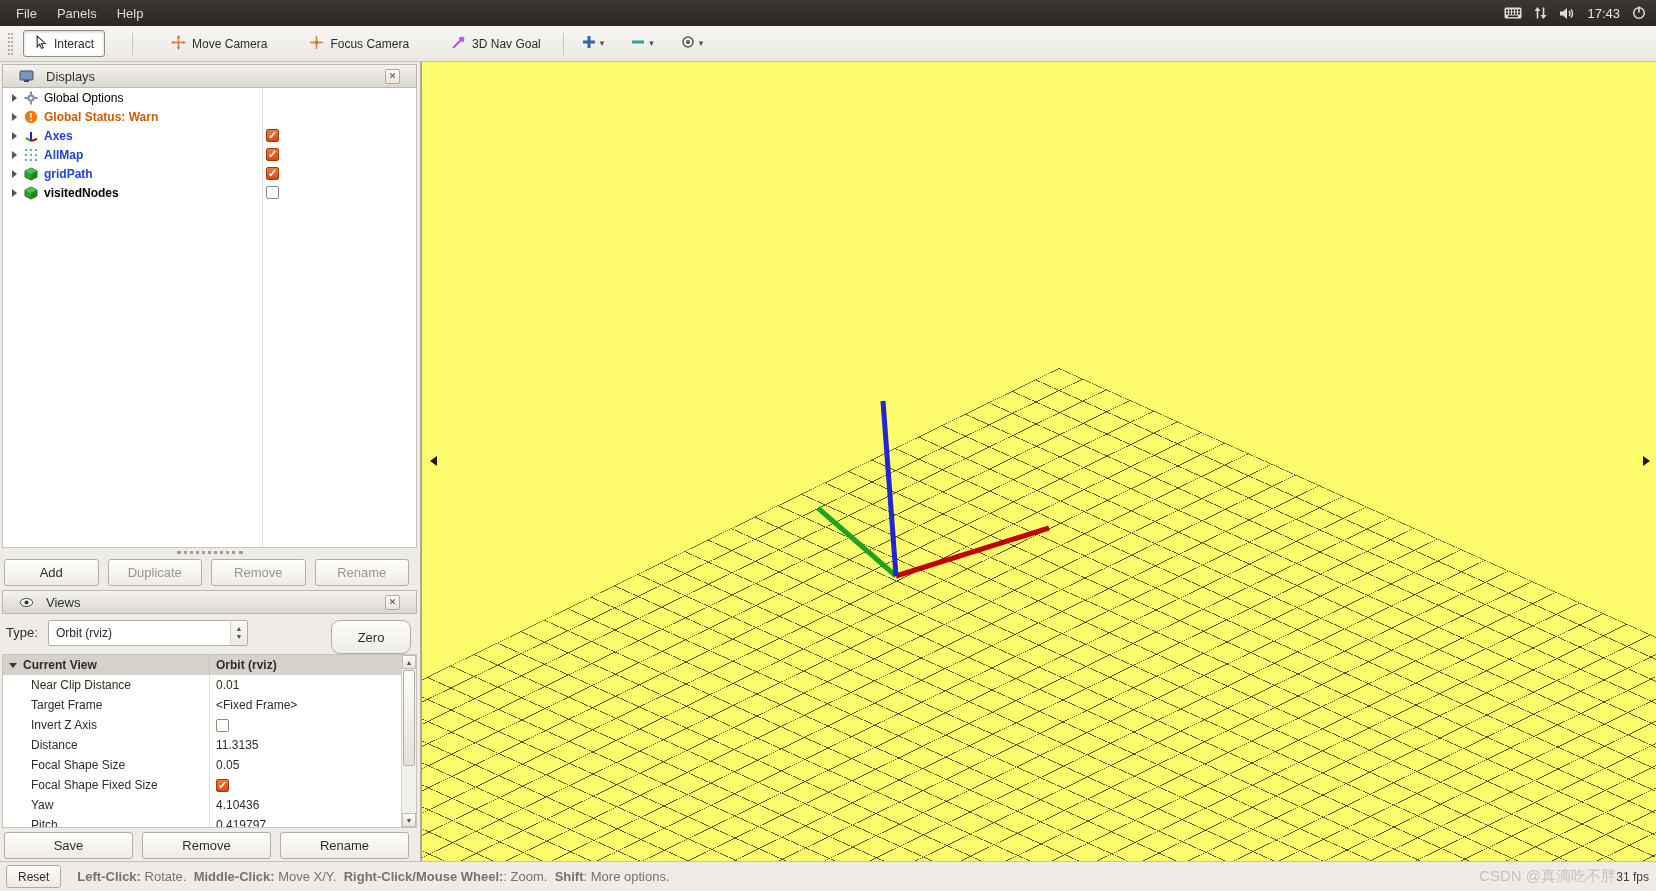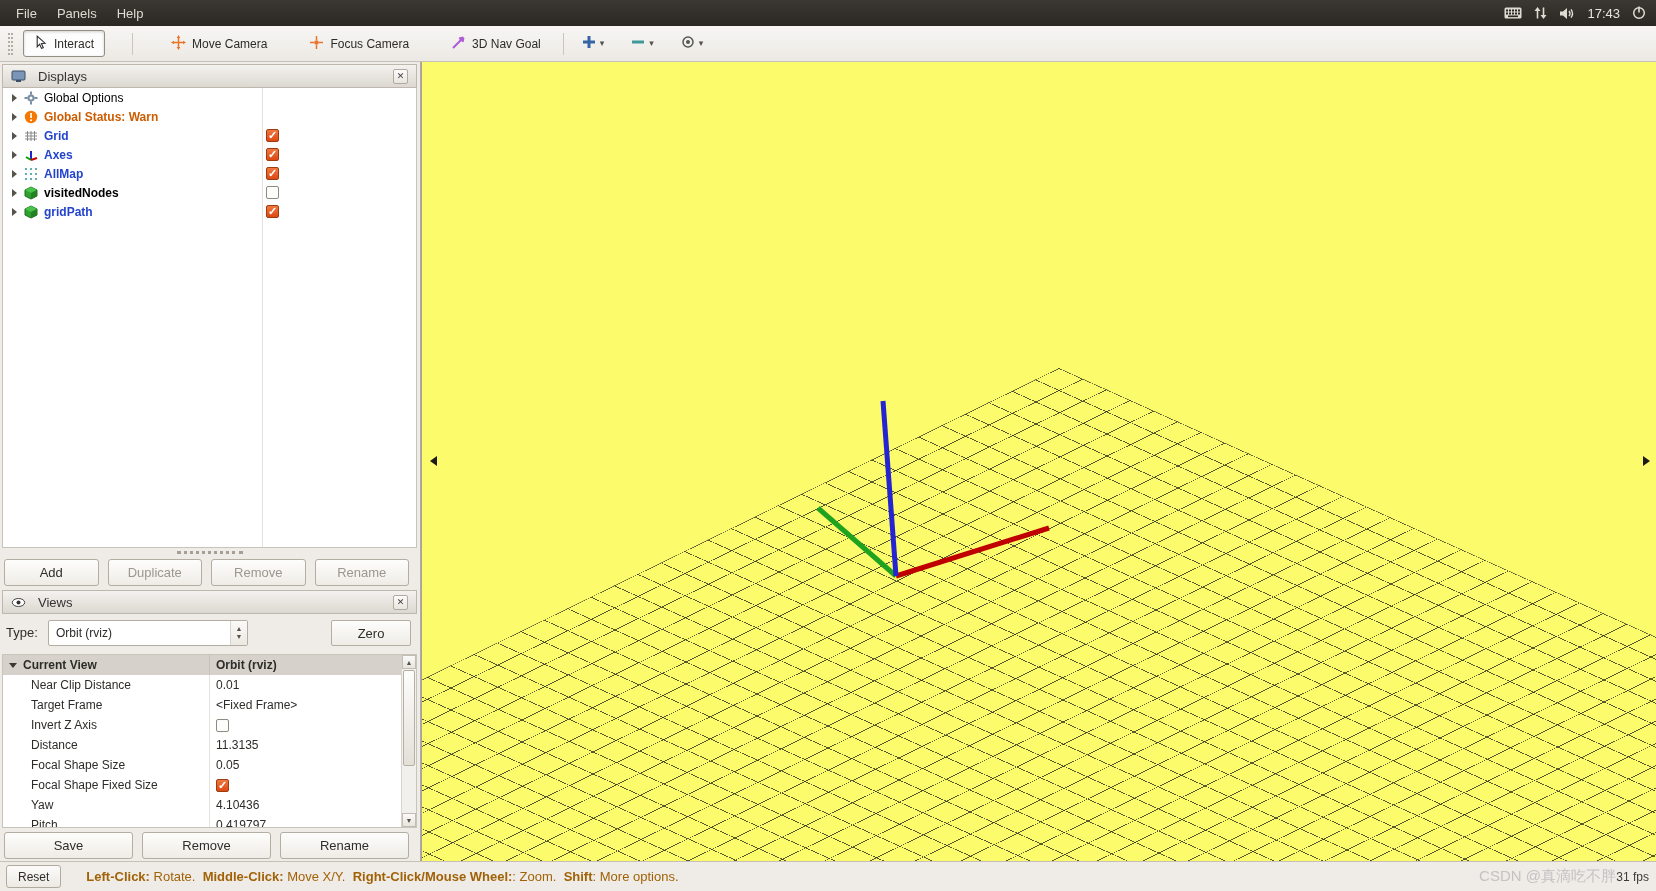--- a/index.html
+++ b/index.html
@@ -22,21 +22,21 @@
   .tool-sep{width:1px;height:22px;background:#CBC6BD;margin:0 7px}
   .tool-btn{display:flex;align-items:center;gap:6px;height:27px;padding:0 10px;font-size:12px;color:#2E2C29;
     border:1px solid transparent;border-radius:3px;background:transparent;font-family:inherit}
   .tool-btn.active{background:#FDFDFD;border:1px solid #938D82;box-shadow:inset 0 1px 3px rgba(0,0,0,.18)}
   .icon-tool{display:flex;align-items:center;gap:3px;padding:2px 5px;border:1px solid transparent;border-radius:3px;background:transparent}
   .dd{font-size:9px;color:#55524C;line-height:1}
 
   
   .left-area{position:absolute;top:62px;left:0;width:421px;bottom:30px;background:#EFECE8;border-right:1px solid #AFA99F}
   .panel-header{position:absolute;left:2px;right:3px;height:24px;background:linear-gradient(#F4F2EF,#DCD8D1);
-    border:1px solid #BDB7AE;display:flex;align-items:center;gap:6px;padding:0 8px;font-size:13px;color:#333}
+    border:1px solid #BDB7AE;display:flex;align-items:center;gap:6px;padding:0 16px;font-size:13px;color:#333}
   .panel-title{flex:1}
   .close-btn{width:15px;height:15px;border:1px solid #B1AB9F;border-radius:2px;background:linear-gradient(#FCFBFA,#E9E5DE);
     font-size:9px;color:#444;display:flex;align-items:center;justify-content:center;line-height:1}
   .displays-header{top:2px}
   .displays-body{position:absolute;top:26px;left:2px;right:3px;height:460px;background:#FFF;border:1px solid #C9C4BB;border-top:none;overflow:hidden}
   .displays-body::before{content:'';position:absolute;left:259px;top:0;bottom:0;width:1px;background:#E4E1DB}
   .tree-row{display:flex;height:19px;align-items:center;font-size:12px}
   .dname{width:259px;display:flex;align-items:center;overflow:hidden}
   .dcheck{flex:1;display:flex;align-items:center;padding-left:4px}
   .expander{width:0;height:0;border-left:5px solid #56524C;border-top:4px solid transparent;border-bottom:4px solid transparent;margin:0 6px 0 9px;flex:none}
@@ -50,22 +50,22 @@
   .qbtn{height:27px;flex:1;font-size:13px;color:#2F2D2A;background:linear-gradient(#FDFDFC,#EFECE6);
     border:1px solid #B3ADA2;border-radius:3px;font-family:inherit}
   .qbtn.disabled{color:#9B968E}
   .views-header{top:528px}
   .type-row{position:absolute;top:554px;left:2px;right:3px;height:34px}
   .type-label{position:absolute;left:4px;top:9px;font-size:13px}
   .combo{position:absolute;left:46px;top:4px;width:200px;height:26px;background:#FFF;border:1px solid #B3ADA2;border-radius:2px;
     display:flex;align-items:center;font-size:12px;padding-left:7px}
   .combo .spin{margin-left:auto;width:17px;height:100%;border-left:1px solid #D8D4CD;display:flex;flex-direction:column;
     align-items:center;justify-content:center;font-size:7px;color:#55524C;line-height:1.1;background:linear-gradient(#FBFAF9,#ECE8E2)}
-  .zero-btn{position:absolute;right:6px;top:4px;width:80px;height:26px;font-size:13px;color:#2F2D2A;
-    background:linear-gradient(#FDFDFC,#EFECE6);border:1px solid #B3ADA2;border-radius:2px;font-family:inherit}
+  .zero-btn{position:absolute;right:6px;top:4px;width:80px;height:34px;font-size:13px;color:#2F2D2A;
+    background:linear-gradient(#FDFDFC,#EFECE6);border:1px solid #B3ADA2;border-radius:9px;font-family:inherit}
   .views-table{position:absolute;top:592px;left:2px;right:3px;height:174px;background:#FFF;border:1px solid #C9C4BB;overflow:hidden}
   .views-table-rows{position:absolute;left:0;top:0;right:15px;bottom:0;overflow:hidden}
   .vrow{display:flex;height:20px;align-items:center;font-size:12px}
   .vrow-header{background:#D6D2CB;font-weight:bold}
   .vkey{width:206px;padding-left:28px;display:flex;align-items:center;overflow:hidden;white-space:nowrap}
   .vrow-header .vkey{padding-left:6px}
   .vval{flex:1;padding-left:6px;border-left:1px solid #E6E3DD;display:flex;align-items:center;height:100%;white-space:nowrap}
   .vrow-header .vval{border-left-color:#C6C2BB}
   .tri-down{width:0;height:0;border-top:5px solid #3A3835;border-left:4px solid transparent;border-right:4px solid transparent;margin-right:6px;flex:none}
   .vscroll{position:absolute;right:0;top:0;bottom:0;width:15px;background:#F2F0EC;border-left:1px solid #D8D4CD}
@@ -86,21 +86,21 @@
   .axes-svg{position:absolute;left:0;top:0}
   .chev{position:absolute;top:394px;width:0;height:0}
   .chev-left{left:8px;border-right:7px solid #1E1C1A;border-top:5px solid transparent;border-bottom:5px solid transparent}
   .chev-right{right:6px;border-left:7px solid #1E1C1A;border-top:5px solid transparent;border-bottom:5px solid transparent}
 
   
   .statusbar{position:absolute;left:0;right:0;bottom:0;height:30px;background:#EFECE7;border-top:1px solid #C6C1B8;
     display:flex;align-items:center;padding:0 6px;font-size:13px}
   .reset-btn{height:23px;padding:0 11px;border:1px solid #B1AB9F;border-radius:3px;background:linear-gradient(#FCFBFA,#EDEAE4);
     font-size:12px;color:#2F2D2A;font-family:inherit}
-  .hint{margin-left:25px;white-space:pre-wrap;color:#a16207}
+  .hint{margin-left:16px;white-space:pre-wrap;color:#737373}
   .watermark{position:absolute;right:40px;color:#C3C3C3;font-size:15px}
   .fps{position:absolute;right:7px;color:#3D3B38;font-size:12px}
 </style>
 </head>
 <body>
 
 <div class="screen">
 
   <div class="menubar">
     <div style="display:flex">
@@ -271,36 +271,20 @@
             </span>
             <span style="color: rgb(206, 92, 0); font-weight: bold;">Global Status: Warn</span>
           </div>
           <div class="dcheck"></div>
         </div>
         <div class="tree-row">
           <div class="dname">
             <span class="expander"></span>
             <span class="tree-icon">
               <svg width="14" height="14">
-                <g stroke="#8A8A8A" stroke-width="1" fill="none">
-                  <path d="M1 4 H13 M1 7 H13 M1 10 H13 M3.5 2 V12 M7 2 V12 M10.5 2 V12"></path>
-                </g>
-              </svg>
-            </span>
-            <span style="color: rgb(34, 68, 204); font-weight: bold;">Grid</span>
-          </div>
-          <div class="dcheck">
-            <span class="checkbox checked"></span>
-          </div>
-        </div>
-        <div class="tree-row">
-          <div class="dname">
-            <span class="expander"></span>
-            <span class="tree-icon">
-              <svg width="14" height="14">
                 <g stroke-width="2">
                   <line x1="7" y1="12" x2="7" y2="3" stroke="#2222CC"></line>
                   <line x1="7" y1="12" x2="2" y2="9" stroke="#00A000"></line>
                   <line x1="7" y1="12" x2="13" y2="10" stroke="#CC0000"></line>
                 </g>
               </svg>
             </span>
             <span style="color: rgb(34, 68, 204); font-weight: bold;">Axes</span>
           </div>
           <div class="dcheck">
@@ -334,40 +318,40 @@
         <div class="tree-row">
           <div class="dname">
             <span class="expander"></span>
             <span class="tree-icon">
               <svg width="14" height="14">
                 <polygon points="7,1 13,4 13,10 7,13 1,10 1,4" fill="#2FA12F" stroke="#1C6E1C"></polygon>
                 <polygon points="7,1 13,4 7,7 1,4" fill="#49C349"></polygon>
                 <polygon points="7,7 13,4 13,10 7,13" fill="#238023"></polygon>
               </svg>
             </span>
-            <span style="color: rgb(0, 0, 0); font-weight: bold;">visitedNodes</span>
+            <span style="color: rgb(34, 68, 204); font-weight: bold;">gridPath</span>
           </div>
           <div class="dcheck">
-            <span class="checkbox"></span>
+            <span class="checkbox checked"></span>
           </div>
         </div>
         <div class="tree-row">
           <div class="dname">
             <span class="expander"></span>
             <span class="tree-icon">
               <svg width="14" height="14">
                 <polygon points="7,1 13,4 13,10 7,13 1,10 1,4" fill="#2FA12F" stroke="#1C6E1C"></polygon>
                 <polygon points="7,1 13,4 7,7 1,4" fill="#49C349"></polygon>
                 <polygon points="7,7 13,4 13,10 7,13" fill="#238023"></polygon>
               </svg>
             </span>
-            <span style="color: rgb(34, 68, 204); font-weight: bold;">gridPath</span>
+            <span style="color: rgb(0, 0, 0); font-weight: bold;">visitedNodes</span>
           </div>
           <div class="dcheck">
-            <span class="checkbox checked"></span>
+            <span class="checkbox"></span>
           </div>
         </div>
       </div>
 
     <div class="dots-handle"></div>
 
     <div class="btn-row displays-buttons">
         <button class="qbtn">Add</button>
         <button class="qbtn disabled">Duplicate</button>
         <button class="qbtn disabled">Remove</button>

